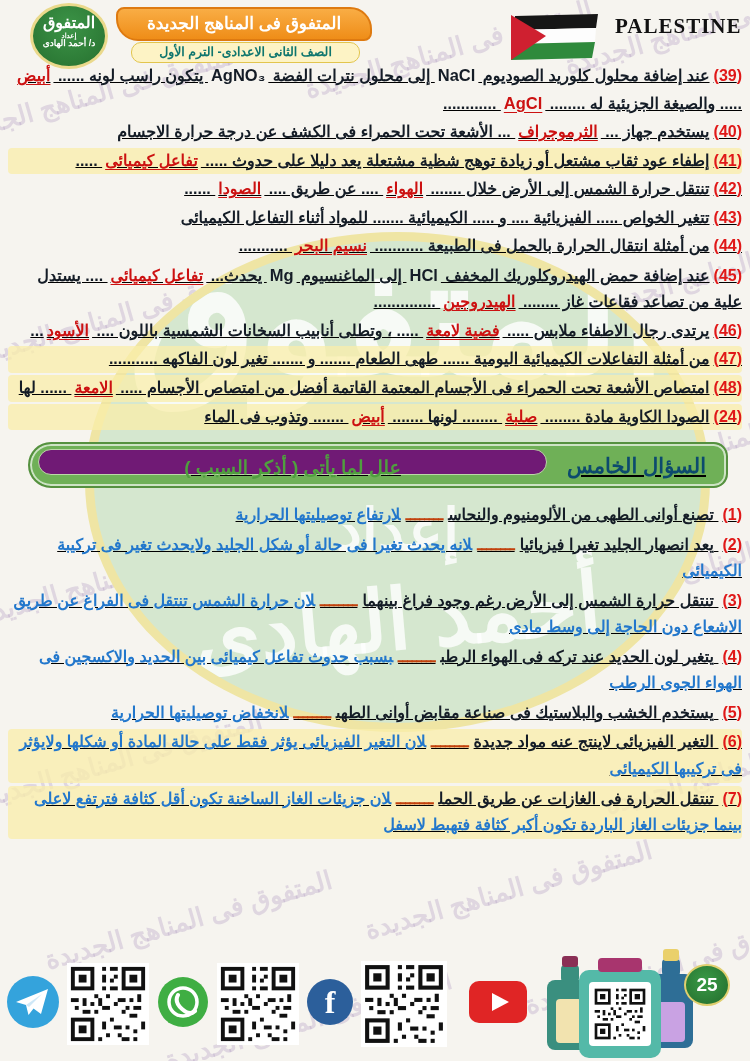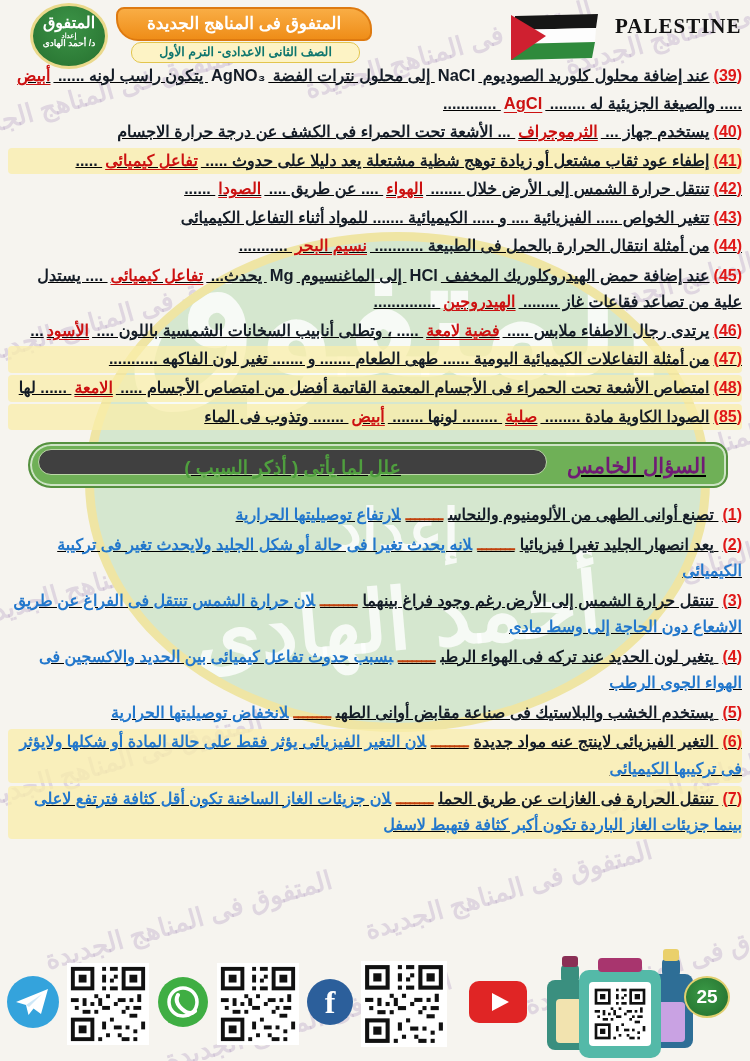--- a/index.html
+++ b/index.html
@@ -73,39 +73,39 @@
   .seg-a { color:#cc1111; text-decoration:underline; text-underline-offset:3px; padding:0 3px; }
   .seg-l { direction:ltr; unicode-bidi:embed; display:inline-block; padding:0 3px; font-size:16.5px; }
   .seg-a.seg-l { color:#cc1111; }
 
   .section-banner {
     display:flex; direction:rtl; align-items:stretch;
     background:#6fb057; border:2px solid #55913f;
     border-radius:26px 16px 16px 26px; height:46px; margin:12px 14px 14px 20px;
     box-shadow:inset 0 0 0 2px rgba(255,255,255,0.65);
   }
-  .sb-title { color:#701a75; font-size:21px; padding:10px 20px 0 16px; white-space:nowrap; }
+  .sb-title { color:#0c4a6e; font-size:21px; padding:10px 20px 0 16px; white-space:nowrap; }
   .sb-sub {
-    flex:1; background:#404040; border:1.5px solid #bcd8a8; border-radius:18px;
+    flex:1; background:#701a75; border:1.5px solid #bcd8a8; border-radius:18px;
     margin:5px 4px 11px 8px; text-align:center; color:#4f9f3e; font-size:19px; padding-top:6px;
   }
 
   .r { font-size:16px; color:#141c26; line-height:1.66; margin-bottom:3px; }
   .rdash { color:#c2410c; padding:0 5px; letter-spacing:-1px;text-align:right; }
   .ra { color:#2277cc; }
 
   
   .footer {
     position:absolute; z-index:2; left:0; right:0; top:946px; height:115px;
     display:flex; align-items:center; gap:7px; padding:0 6px; direction:ltr;
   }
   .icon-box { flex:0 0 auto; }
   .qr { background:#fff; line-height:0; }
   .badge {
-    position:absolute; right:20px; top:30px; width:46px; height:42px; border-radius:50%;
+    position:absolute; right:20px; top:18px; width:46px; height:42px; border-radius:50%;
     background:radial-gradient(circle at 45% 40%, #3a9a46, #226b2c);
     border:2px solid #e0cf6f; color:#fff; font-size:19px;
     text-align:center; line-height:38px;
   }
   
   .bottles { position:relative; width:148px; height:108px; flex:0 0 auto; }
   .bottle { position:absolute; }
   .b-left { left:2px; bottom:8px; width:46px; height:70px; background:#3a8f7f; border-radius:8px; }
   .b-left .neck { position:absolute; top:-15px; left:14px; width:18px; height:17px; background:#3a8f7f; border-radius:4px; }
   .b-left .cap  { position:absolute; top:-24px; left:15px; width:16px; height:11px; background:#8a2f55; border-radius:3px; }
@@ -244,21 +244,21 @@
     <div class="q">
       <span class="num">(46)</span><span><span>يرتدى رجال الاطفاء ملابس ..... </span><span class="seg-a">فضية لامعة</span><span> ..... ، وتطلى أنابيب السخانات الشمسية باللون .... </span><span class="seg-a">الأسود</span><span>...</span></span>
     </div>
     <div class="q hl">
       <span class="num">(47)</span><span><span>من أمثلة التفاعلات الكيميائية اليومية ...... طهى الطعام ....... و ....... تغير لون الفاكهه ...........</span></span>
     </div>
     <div class="q hl">
       <span class="num">(48)</span><span><span>امتصاص الأشعة تحت الحمراء فى الأجسام المعتمة القاتمة أفضل من امتصاص الأجسام ..... </span><span class="seg-a">الامعة</span><span> ...... لها</span></span>
     </div>
     <div class="q hl">
-      <span class="num">(85)</span><span><span>الصودا الكاوية مادة ........ </span><span class="seg-a">صلبة</span><span> ........ لونها ....... </span><span class="seg-a">أبيض</span><span> .......   وتذوب فى الماء</span></span>
+      <span class="num">(24)</span><span><span>الصودا الكاوية مادة ........ </span><span class="seg-a">صلبة</span><span> ........ لونها ....... </span><span class="seg-a">أبيض</span><span> .......   وتذوب فى الماء</span></span>
     </div>
 
     <div class="section-banner">
       <div class="sb-title">السؤال الخامس</div>
       <div class="sb-sub">علل لما يأتى ( أذكر السبب )</div>
     </div>
 
     <div class="r">
       <span class="num">(1)</span>
       <span>تصنع أوانى الطهى من الألومنيوم والنحاس</span><span class="rdash">ــــــــ</span><span class="ra">لارتفاع توصيليتها الحرارية</span>

